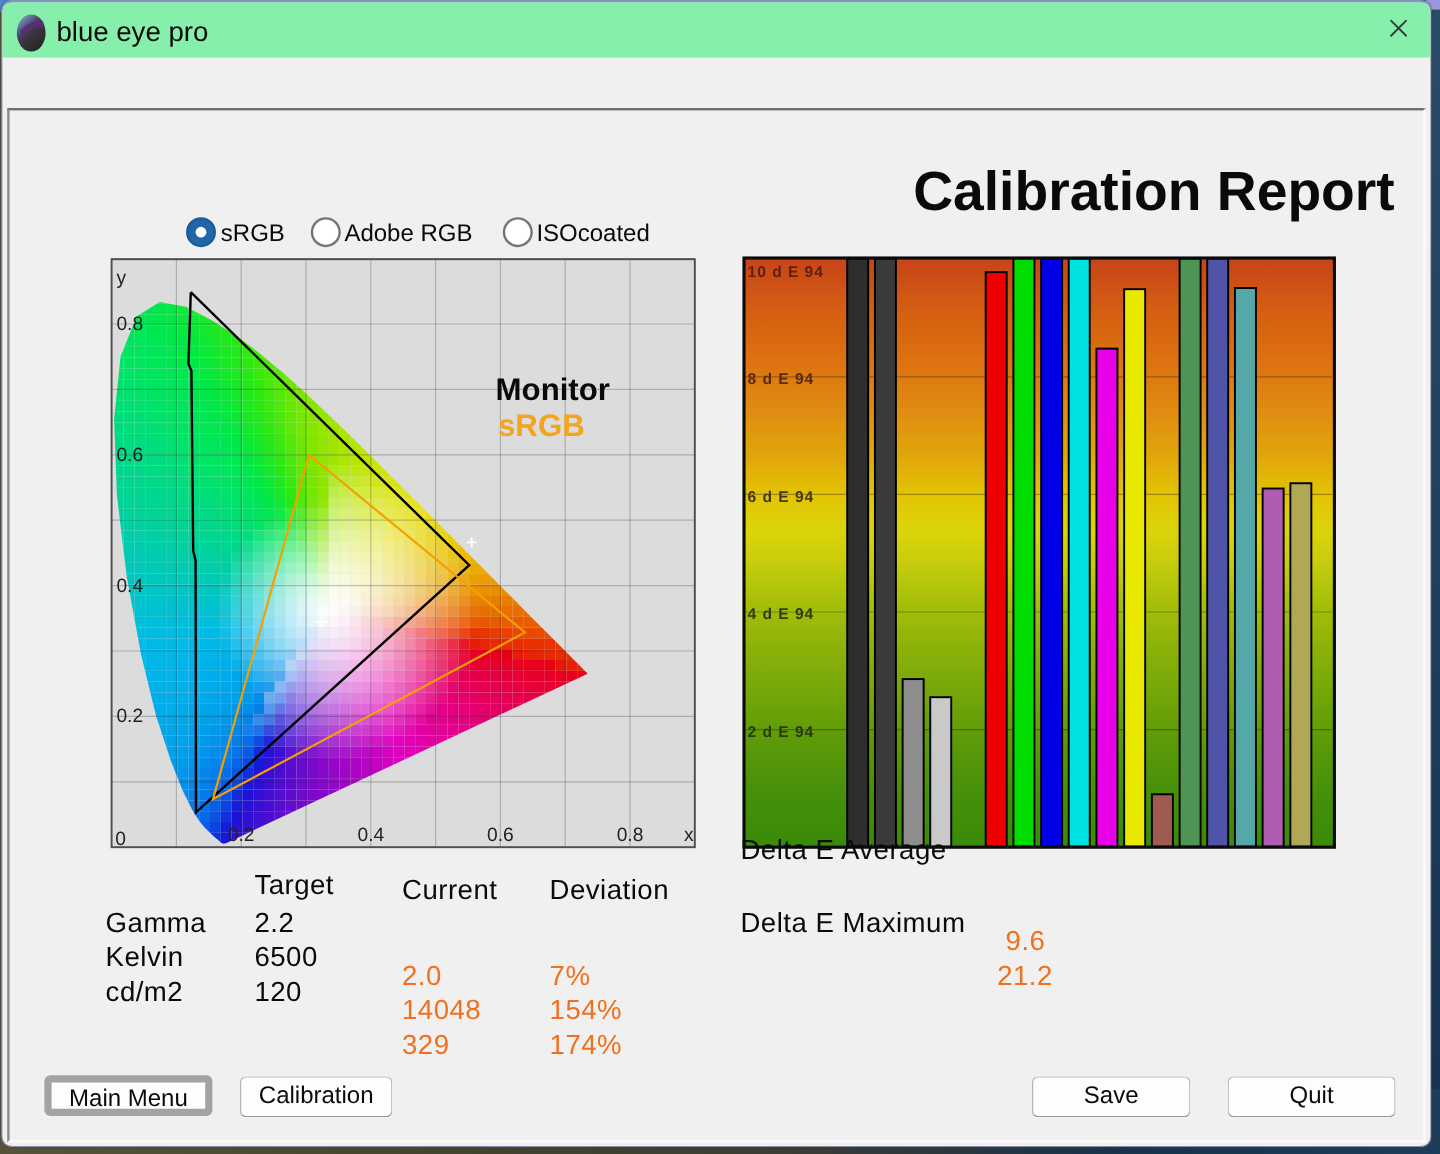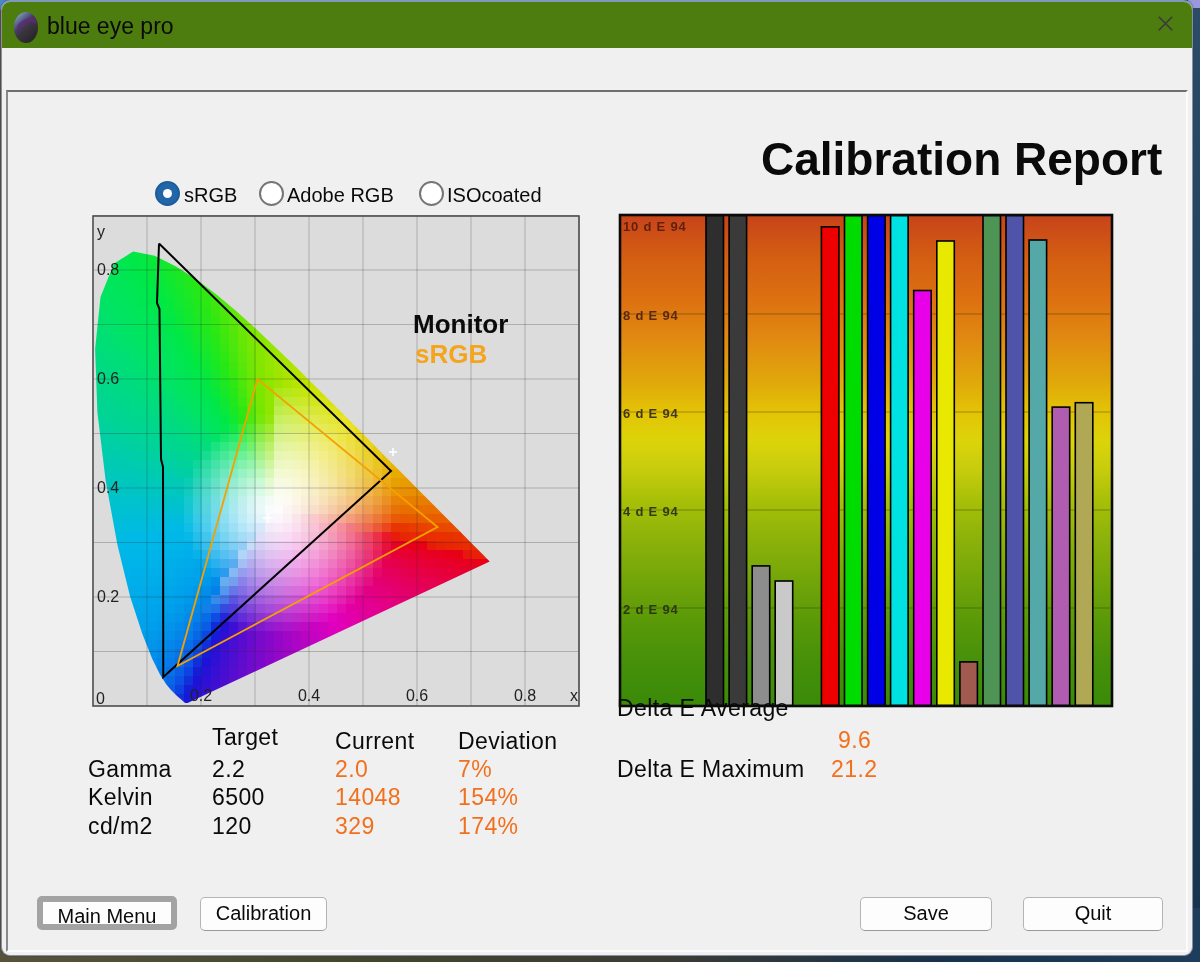--- a/index.html
+++ b/index.html
@@ -2,34 +2,34 @@
 <html><head><meta charset="utf-8"><style>
 * { margin:0; padding:0; box-sizing:border-box; }
 html,body { width:1200px; height:962px; overflow:hidden; font-family:"Liberation Sans", sans-serif; }
 body { background:
  linear-gradient(to right, #57533a 0%, #44452e 30%, #3c3c34 55%, #17324a 78%, #1d3d5c 100%); }
 .corner-tl { position:absolute; left:0; top:0; width:14px; height:10px; background:#4a86c8; }
 .corner-tr { position:absolute; right:0; top:0; width:12px; height:10px; background:#9a99de; }
 .rightedge { position:absolute; right:0; top:8px; width:8px; height:900px; background:linear-gradient(#2a4c68,#16344e); }
 .window { position:absolute; left:1px; top:0; width:1192px; height:956px; background:#f0f0f0;
   border-radius:9px; border:1px solid #888fa0; border-top:2px solid #7e99ba; box-shadow:0 0 0 1px rgba(60,60,80,.25); }
-.titlebar { position:absolute; left:0; top:0; width:100%; height:46px; background:#4d7c0f; border-radius:8px 8px 0 0; }
+.titlebar { position:absolute; left:0; top:0; width:100%; height:46px; background:#86efac; border-radius:8px 8px 0 0; }
 .title { position:absolute; left:45px; top:11px; font-size:23px; color:#0a0a0a; }
 .close { position:absolute; right:19px; top:14px; }
 .menubar { position:absolute; left:0; top:46px; width:100%; height:42px; background:#fdfdfd; }
 .menubar span { position:absolute; top:8px; font-size:23px; color:#0a0a0a; }
 .panel { position:absolute; left:4px; top:88px; right:4px; bottom:3px; background:#f0f0f0;
   border-top:2px solid #6f6f6f; border-left:2px solid #8a8a8a; border-right:2px solid #fbfbfb; border-bottom:2px solid #fbfbfb; }
 .hdr { position:absolute; left:761px; top:132px; font-size:46px; font-weight:bold; color:#0a0a0a; letter-spacing:0px; }
 .radio { position:absolute; width:25px; height:25px; border-radius:50%; background:#fff; border:2px solid #757575; }
 .radio.on { background:#2066a8; border:2px solid #1d5c99; }
 .radio.on::after { content:""; position:absolute; left:6px; top:6px; width:9px; height:9px; border-radius:50%; background:#fff; }
 .rlabel { position:absolute; font-size:20px; color:#0a0a0a; }
 .t { position:absolute; font-size:23px; color:#0a0a0a; white-space:pre; letter-spacing:0.4px; }
-.o { color:#f2701d !important; }
+.o { color:#f2701d !important;margin-top:44px; }
 .btn { position:absolute; height:34px; background:#fdfdfd; border:1px solid #b4b4b4; border-bottom-color:#9a9a9a; border-radius:5px;
   font-size:20px; color:#0a0a0a; text-align:center; line-height:31px; }
 .btn.focus { border:6px solid #a3a3a3; line-height:29px; }
 </style></head>
 <body>
 <div class="corner-tl"></div>
 <div class="corner-tr"></div>
 <div class="rightedge"></div>
 <div class="window">
 <div class="titlebar">

